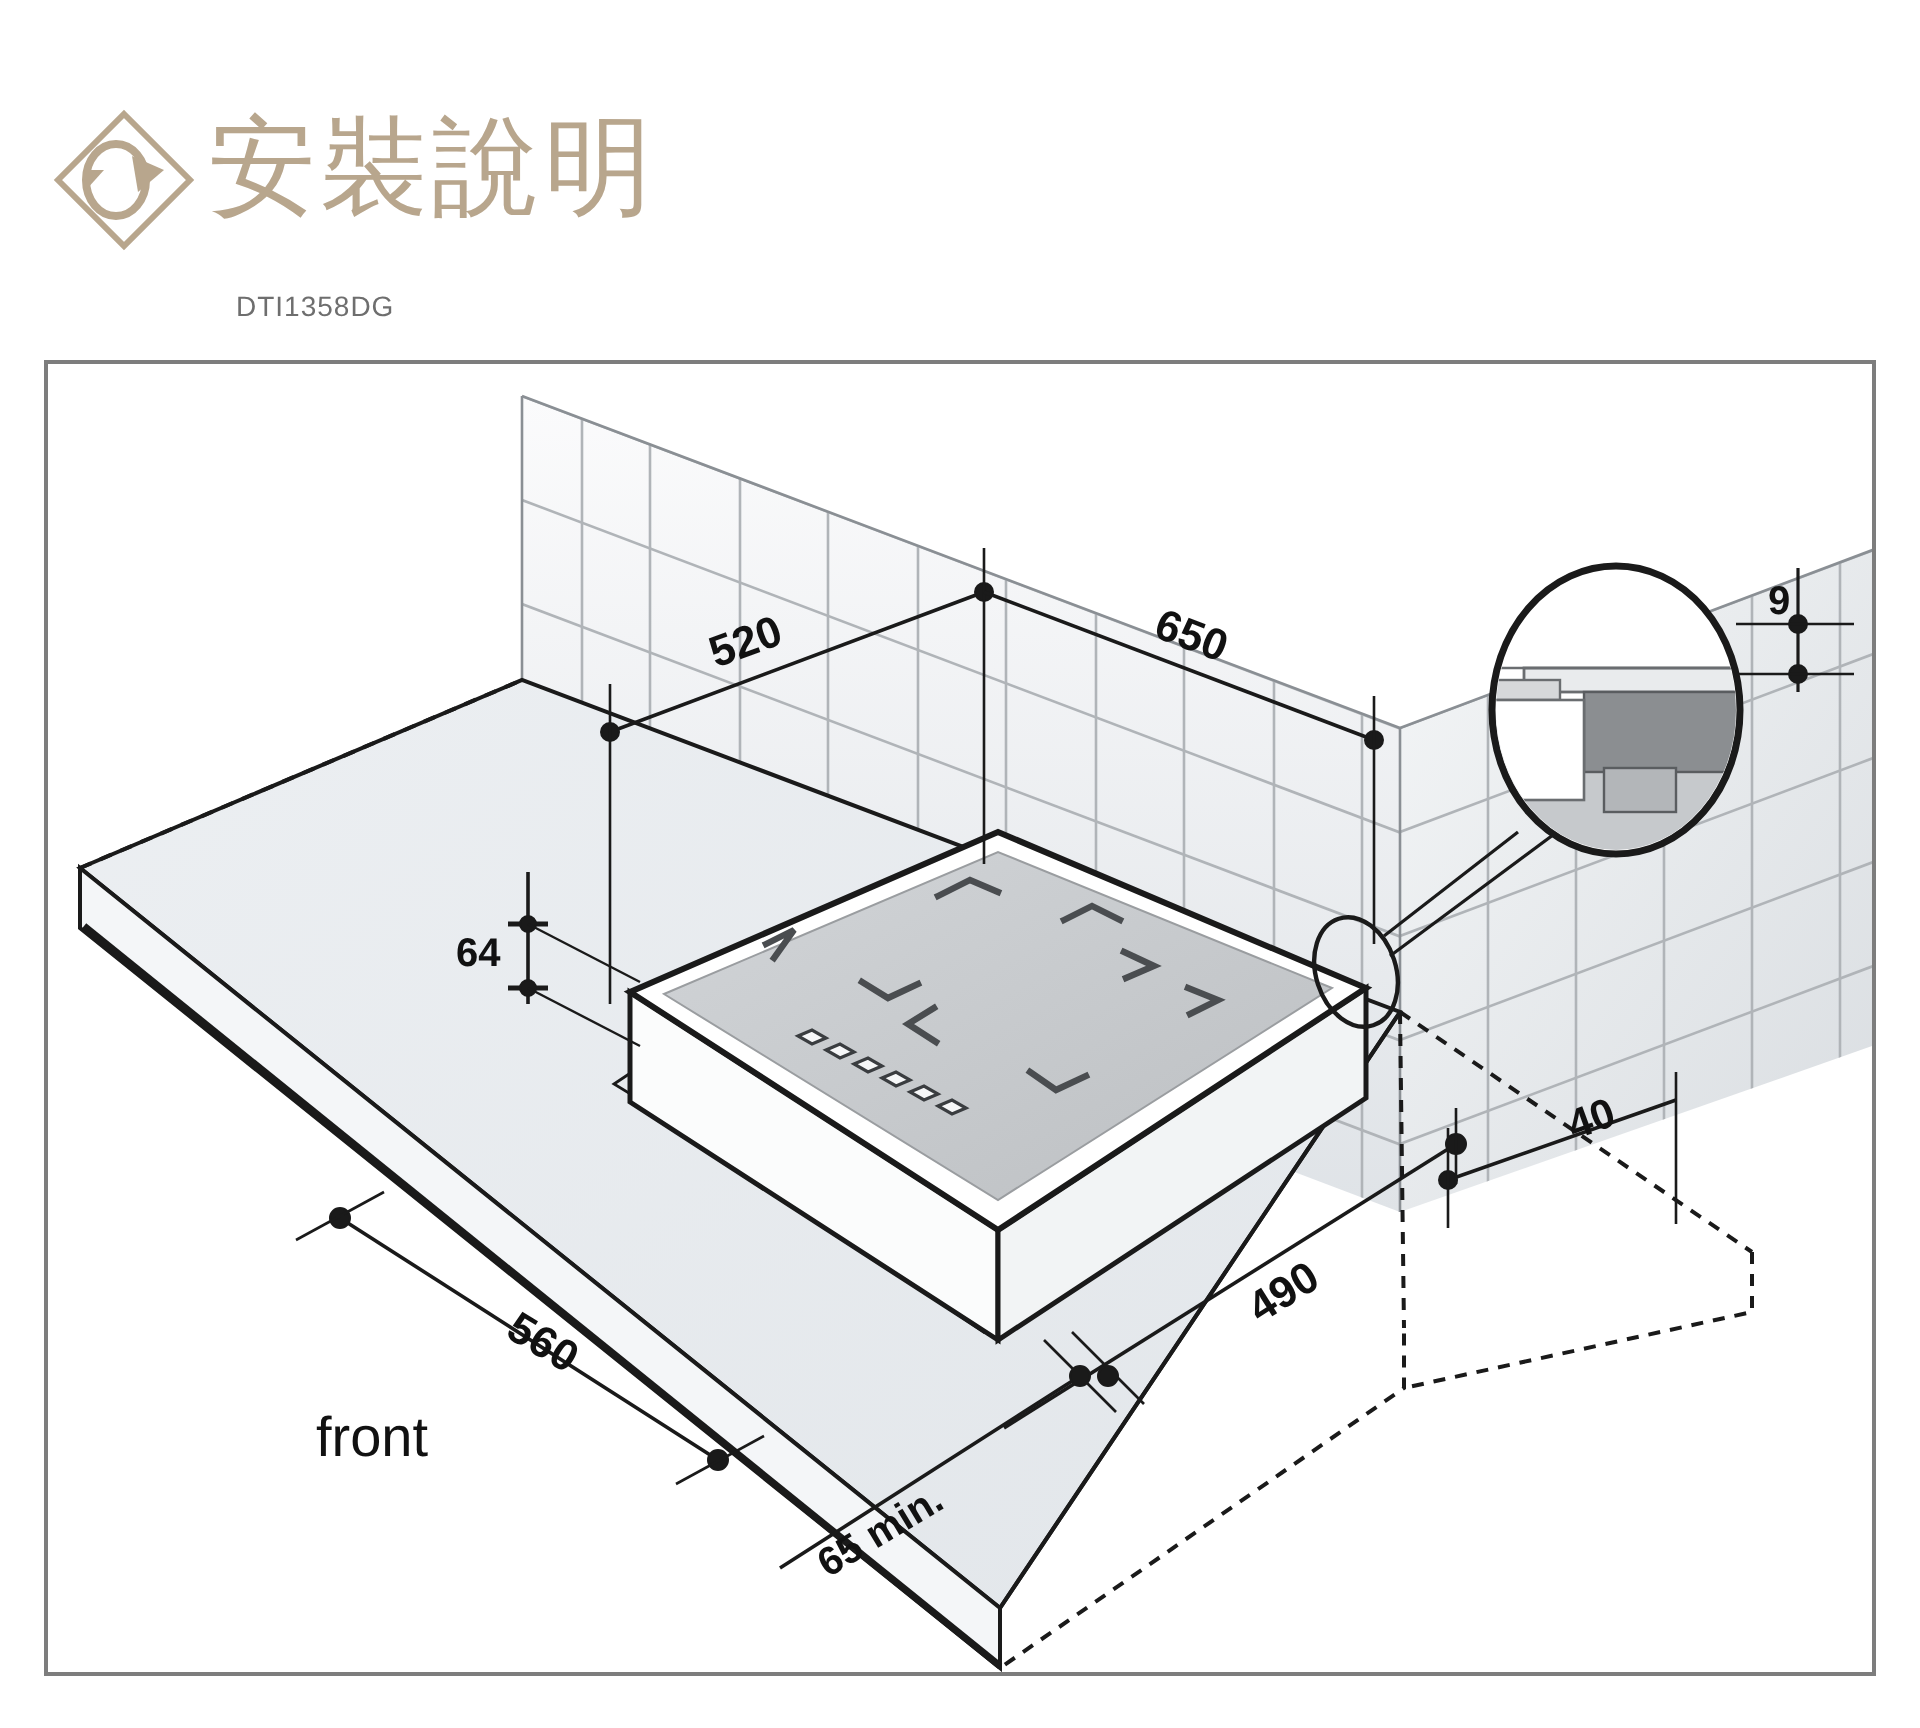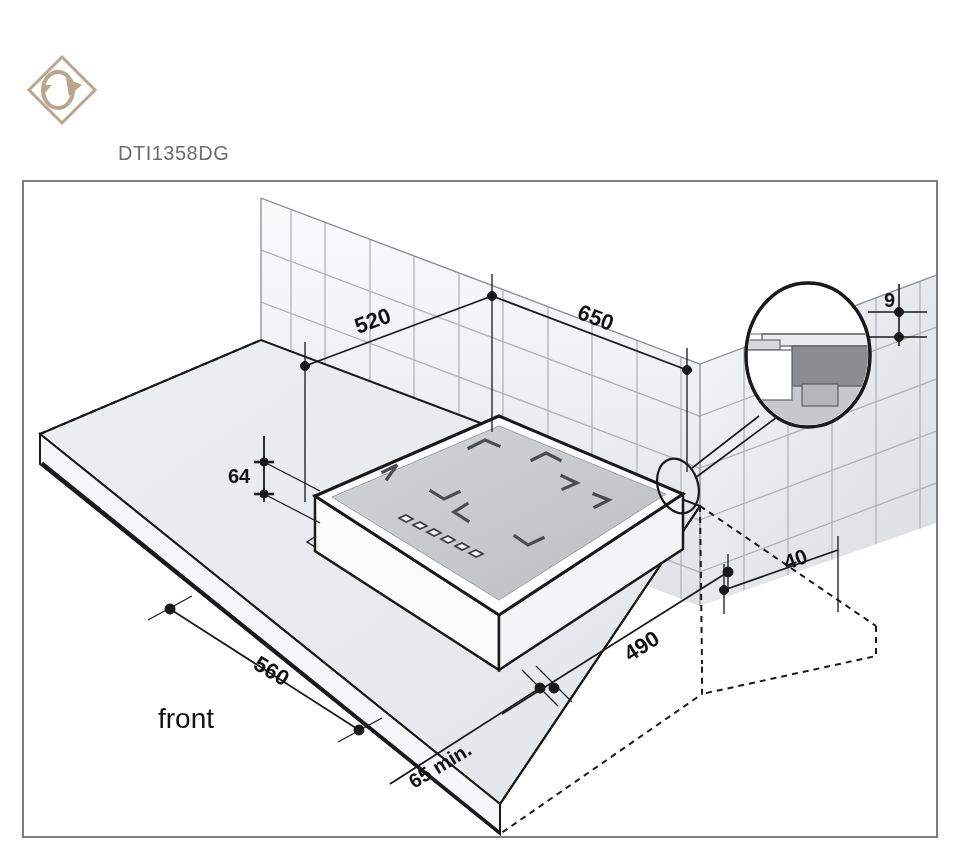--- a/index.html
+++ b/index.html
@@ -44,21 +44,21 @@
     line-height: 76px;
     letter-spacing: 2px;
     color: #b8a68d;
     font-family: "DejaVu Sans", sans-serif;
     white-space: nowrap;
   }
   #model-number {
     position: absolute;
     left: 118px;
     top: 140px;
-    font-size: 20px;
+    font-size: 14px;
     line-height: 26px;
     color: #6e6e6e;
     letter-spacing: 0.5px;
     font-family: "Liberation Sans", sans-serif;
     white-space: nowrap;
   }
 
   
   #diagram-frame {
     position: absolute;
@@ -97,20 +97,21 @@
 
         <polygon points="38,5 71,38 38,71 5,38" fill="none" stroke="#b8a68d" stroke-width="3"></polygon>
 
         <ellipse cx="34" cy="38" rx="15" ry="18" fill="none" stroke="#b8a68d" stroke-width="4"></ellipse>
 
         <path d="M 42 26 L 58 33 L 45 44 Z" fill="#b8a68d"></path>
         <path d="M 19 33 L 28 33 L 19 43 Z" fill="#b8a68d"></path>
       </svg>
     </div>
 
+    <div id="header-title">安裝說明</div>
 
     <div id="model-number">DTI1358DG</div>
   </div>
 
   <div id="diagram-frame">
 
     <svg id="diagram-svg" viewBox="0 0 960 864">
 
       <defs>
         <linearGradient id="wallGrad" x1="0" y1="0" x2="0" y2="1">

